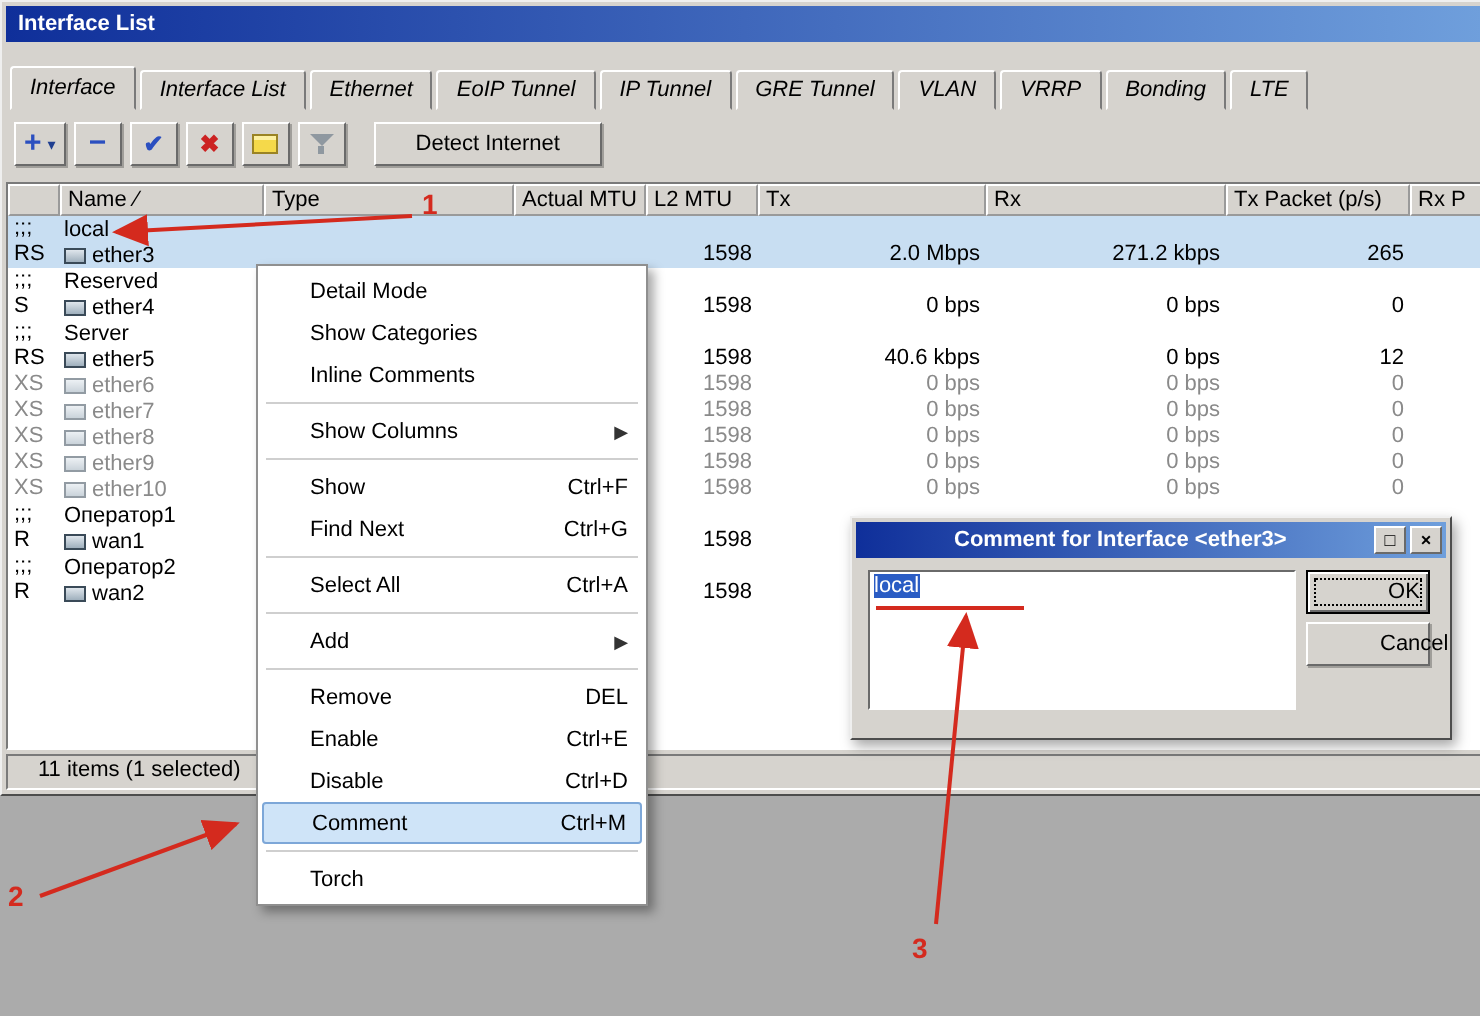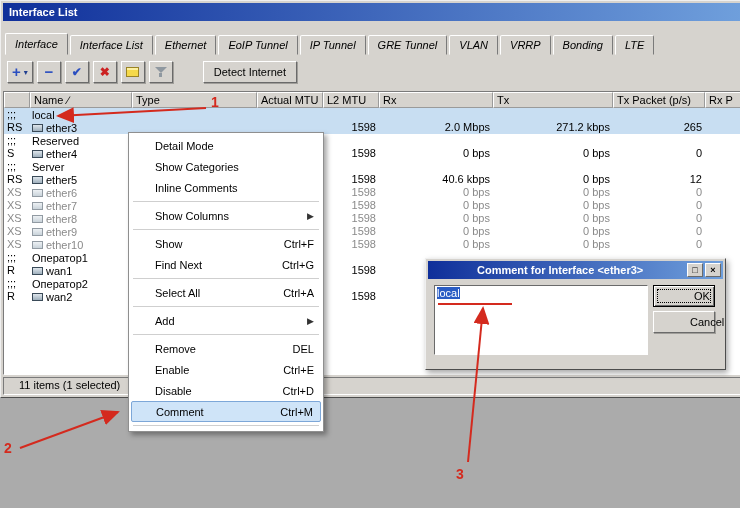--- a/index.html
+++ b/index.html
@@ -30,21 +30,21 @@
   .g-caret{color:#203f90;font-size:8px;margin-left:3px;}
   .g-minus{color:#2b4fc0;font-weight:bold;font-size:15px;line-height:12px;}
   .g-check{color:#2b4fc0;font-weight:bold;font-size:12px;}
   .g-x{color:#cc2222;font-weight:bold;font-size:12px;}
   .note-icon{display:inline-block;width:13px;height:10px;background:#f5d94a;border:1px solid #9a8324;
              box-shadow:inset 0 2px 0 #fdf0a0;}
   .funnel{display:inline-block;}
   .f-top{display:block;width:0;height:0;border-left:6px solid transparent;border-right:6px solid transparent;
          border-top:6px solid #8f98a0;}
   .f-stem{display:block;width:3px;height:4px;background:#8f98a0;margin:0 auto;}
-  .detect{margin-left:26px;padding:0 10px;height:22px;border:1px solid;border-color:#fff #6a6a6a #6a6a6a #fff;
+  .detect{margin-left:10px;padding:0 20px;height:22px;border:1px solid;border-color:#fff #6a6a6a #6a6a6a #fff;
           box-shadow:1px 1px 0 rgba(0,0,0,.25);}
 
   
   .tablewrap{position:absolute;left:2px;top:90px;right:0;bottom:22px;background:#fff;
              border:1px solid;border-color:#7a7a7a #fff #fff #7a7a7a;overflow:hidden;}
   .thead{display:grid;grid-template-columns:var(--cols);height:16px;background:var(--face);}
   .th{border-top:1px solid #fff;border-left:1px solid #fff;border-right:1px solid #9a9a9a;
       border-bottom:1px solid #9a9a9a;padding:1px 3px;display:flex;gap:4px;align-items:center;
       white-space:nowrap;overflow:hidden;line-height:12px;}
   .row{display:grid;grid-template-columns:var(--cols);height:13px;line-height:12px;}
@@ -155,24 +155,24 @@
           <div class="th">
             <div>Type</div>
           </div>
           <div class="th">
             <div>Actual MTU</div>
           </div>
           <div class="th">
             <div>L2 MTU</div>
           </div>
           <div class="th">
+            <div>Tx</div>
+          </div>
+          <div class="th">
             <div>Rx</div>
-          </div>
-          <div class="th">
-            <div>Tx</div>
           </div>
           <div class="th">
             <div>Tx Packet (p/s)</div>
           </div>
           <div class="th">
             <div>Rx P</div>
           </div>
         </div>
       <div class="tbody">
           <div class="row sel">
@@ -433,20 +433,23 @@
       </div>
       <div class="mi">
         <div class="mi-lbl">Disable</div>
         <div class="sc">Ctrl+D</div>
       </div>
       <div class="mi hi">
         <div class="mi-lbl">Comment</div>
         <div class="sc">Ctrl+M</div>
       </div>
       <div class="sep"></div>
+      <div class="mi">
+        <div class="mi-lbl">Torch</div>
+      </div>
     </div>
 
   <div class="dialog">
     <div class="dlg-titlebar">
       <span class="dlg-title">Comment for Interface &lt;ether3&gt;</span>
       <span class="dlg-ctl">
         <button class="dlg-cbtn"><span>□</span></button>
         <button class="dlg-cbtn"><span>×</span></button>
       </span>
     </div>

